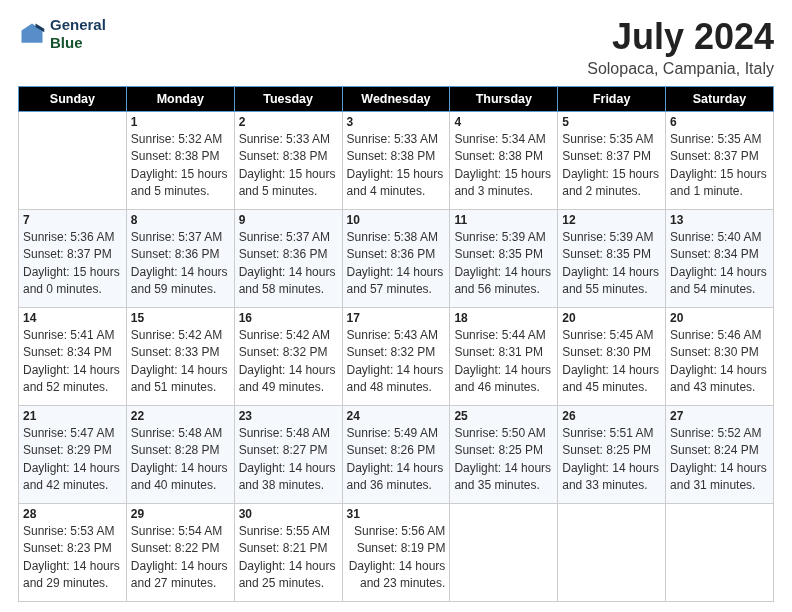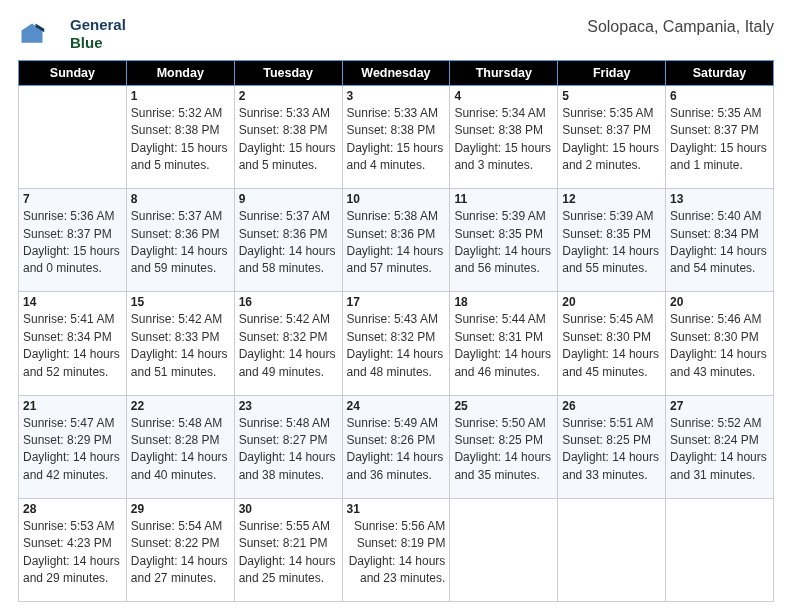--- a/index.html
+++ b/index.html
@@ -29,21 +29,20 @@
       gap: 4px;
     }
     .logo-text {
       font-size: 15px;
       font-weight: bold;
       color: #1a3a5c;
       line-height: 1.2;
     }
     .logo-text span {
       color: #4a90d9;
-      margin-left: 20px;
     }
     .logo-icon {
       width: 28px;
       height: 28px;
     }
     .title-block {
       text-align: right;
     }
     .main-title {
       font-size: 36px;
@@ -110,20 +109,21 @@
       <svg class="logo-icon" viewBox="0 0 32 32">
         <polygon points="16,4 28,12 28,26 4,26 4,12" fill="#3a7abf" opacity="0.85"></polygon>
         <polygon points="20,8 30,14 30,10 20,4" fill="#1a3a5c"></polygon>
       </svg>
       <div class="logo-text">
         <div><span style="color:#1a3a5c">General</span></div>
         <div><span style="color:#14532d">Blue</span></div>
       </div>
     </div>
     <div class="title-block">
+      <div class="main-title">July 2024</div>
       <div class="subtitle">Solopaca, Campania, Italy</div>
     </div>
   </div>
 
   <table class="calendar">
     <thead>
       <tr>
       <th>Sunday</th>
           <th>Monday</th>
           <th>Tuesday</th>
@@ -302,21 +302,21 @@
             <span class="day-number">27</span>
             <div class="cell-text" style="white-space: pre-line;">Sunrise: 5:52 AM
 Sunset: 8:24 PM
 Daylight: 14 hours and 31 minutes.</div>
           </td>
         </tr>
         <tr>
           <td>
             <span class="day-number">28</span>
             <div class="cell-text" style="white-space: pre-line;">Sunrise: 5:53 AM
-Sunset: 4:23 PM
+Sunset: 8:23 PM
 Daylight: 14 hours and 29 minutes.</div>
           </td>
           <td>
             <span class="day-number">29</span>
             <div class="cell-text" style="white-space: pre-line;">Sunrise: 5:54 AM
 Sunset: 8:22 PM
 Daylight: 14 hours and 27 minutes.</div>
           </td>
           <td>
             <span class="day-number">30</span>

